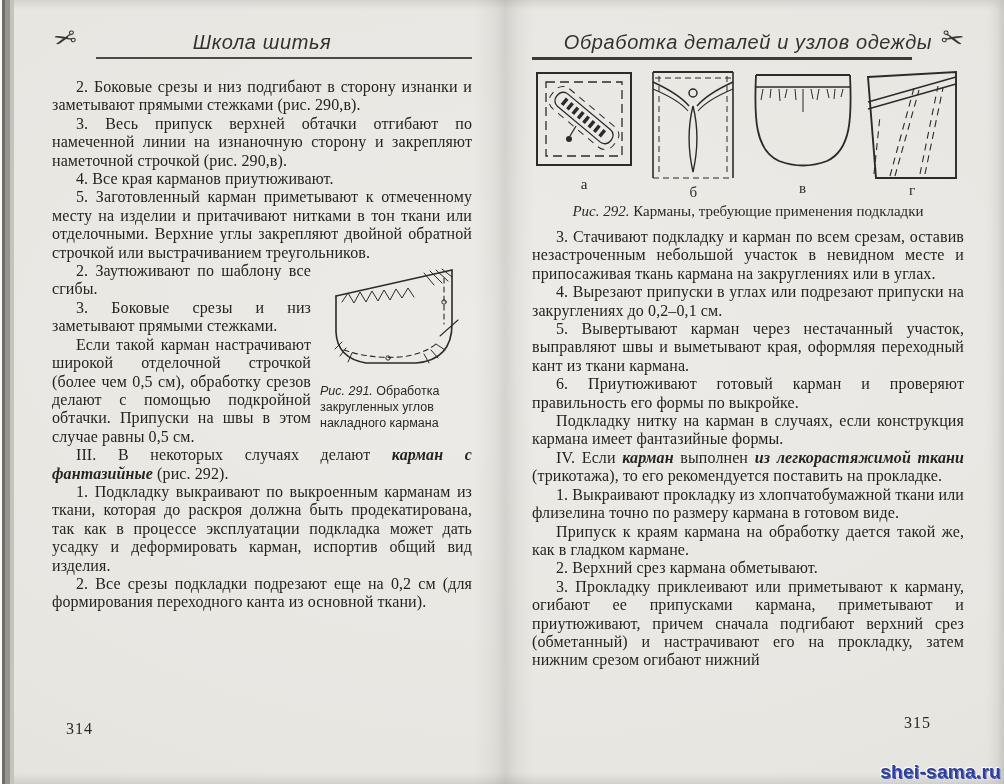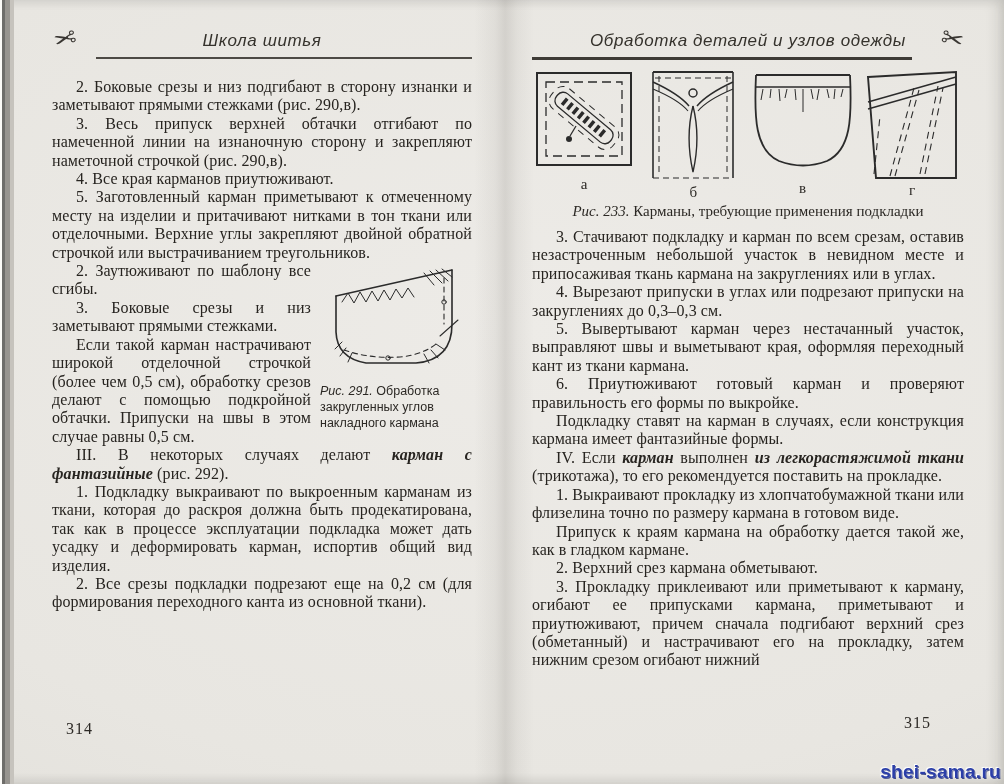--- a/index.html
+++ b/index.html
@@ -13,21 +13,21 @@
     background:linear-gradient(90deg,#fbfaf7 0 2px,#6e6d6a 2px 5px,#97948f 5px 10px,#c6c3bd 10px 14px,rgba(198,195,189,0) 14px);}
   .gutter{position:absolute;left:474px;top:0;width:60px;height:100%;
     background:linear-gradient(90deg,rgba(60,55,48,0) 0%,rgba(60,55,48,.06) 35%,rgba(60,55,48,.13) 52%,rgba(60,55,48,.05) 72%,rgba(60,55,48,0) 100%);}
   .page{position:absolute;top:24px;}
   .page-left{left:52px;width:420px;}
   .page-right{left:532px;width:432px;}
   .running-head{position:relative;height:40px;}
   .running-head .title{
     display:block;text-align:center;padding-top:7px;
     font-family:"Liberation Sans","DejaVu Sans",sans-serif;font-style:italic;
-    font-size:17px;letter-spacing:.6px;color:#35322c;}
+    font-size:20px;letter-spacing:.6px;color:#35322c;}
   .head-rule{position:absolute;top:33px;height:1.5px;background:#4d4a45;}
   .page-left .head-rule{left:44px;right:0;}
   .page-right .head-rule{left:0;right:52px;height:2.5px;background:#3e3b36;}
   .scissors{position:absolute;top:2px;font-size:27px;color:#3a3733;line-height:1;}
   .page-left .scissors{left:2px;transform:scaleX(-1) rotate(14deg);}
   .page-right .scissors{right:0;transform:rotate(14deg);}
   .flow{margin-top:14px;}
   .para{margin:0;text-indent:24px;text-align:justify;font-size:16px;line-height:18.4px;letter-spacing:.1px;}
   .para .em{font-weight:700;font-style:italic;}
   .fig291{float:right;width:152px;margin:2px 0 3px 9px;}
@@ -162,29 +162,29 @@
               <path d="M30 108 L54 20" stroke-width="1.1" stroke-dasharray="7 5"></path>
               <path d="M35 108 L59 22" stroke-width="1.1" stroke-dasharray="7 5"></path>
               <path d="M60 106 L78 18" stroke-width="1.1" stroke-dasharray="7 5"></path>
               <path d="M65 106 L83 20" stroke-width="1.1" stroke-dasharray="7 5"></path>
               <path d="M14 106 L20 48" stroke-width="1.1" stroke-dasharray="7 5"></path>
             </g>
           </svg>
           <span class="fig292-label">г</span>
         </div>
       </div>
-      <div class="fig292-caption"><i>Рис. 233.</i><span> Карманы, требующие применения подкладки</span></div>
+      <div class="fig292-caption"><i>Рис. 292.</i><span> Карманы, требующие применения подкладки</span></div>
     </div>
 
     <div class="flow" style="margin-top:8px">
         <p class="para"><span>3. Стачивают подкладку и карман по всем срезам, оставив незастроченным небольшой участок в невидном месте и припосаживая ткань кармана на закруглениях или в углах.</span></p>
-        <p class="para"><span>4. Вырезают припуски в углах или подрезают припуски на закруглениях до 0,3–0,3 см.</span></p>
+        <p class="para"><span>4. Вырезают припуски в углах или подрезают припуски на закруглениях до 0,2–0,1 см.</span></p>
         <p class="para"><span>5. Вывертывают карман через нестачанный участок, выправляют швы и выметывают края, оформляя переходный кант из ткани кармана.</span></p>
         <p class="para"><span>6. Приутюживают готовый карман и проверяют правильность его формы по выкройке.</span></p>
-        <p class="para"><span>Подкладку ставят на карман в случаях, если конструкция кармана имеет фантазийные формы.</span></p>
+        <p class="para"><span>Подкладку нитку на карман в случаях, если конструкция кармана имеет фантазийные формы.</span></p>
         <p class="para"><span>IV. Если </span><span class="em">карман</span><span> выполнен </span><span class="em">из легкорастяжимой ткани</span><span> (трикотажа), то его рекомендуется поставить на прокладке.</span></p>
         <p class="para"><span>1. Выкраивают прокладку из хлопчатобумажной ткани или флизелина точно по размеру кармана в готовом виде.</span></p>
         <p class="para"><span>Припуск к краям кармана на обработку дается такой же, как в гладком кармане.</span></p>
         <p class="para"><span>2. Верхний срез кармана обметывают.</span></p>
         <p class="para"><span>3. Прокладку приклеивают или приметывают к карману, огибают ее припусками кармана, приметывают и приутюживают, причем сначала подгибают верхний срез (обметанный) и настрачивают его на прокладку, затем нижним срезом огибают нижний</span></p>
       </div>
   </div>
 
   <span class="page-num page-num-left">314</span>
   <span class="page-num page-num-right">315</span>

